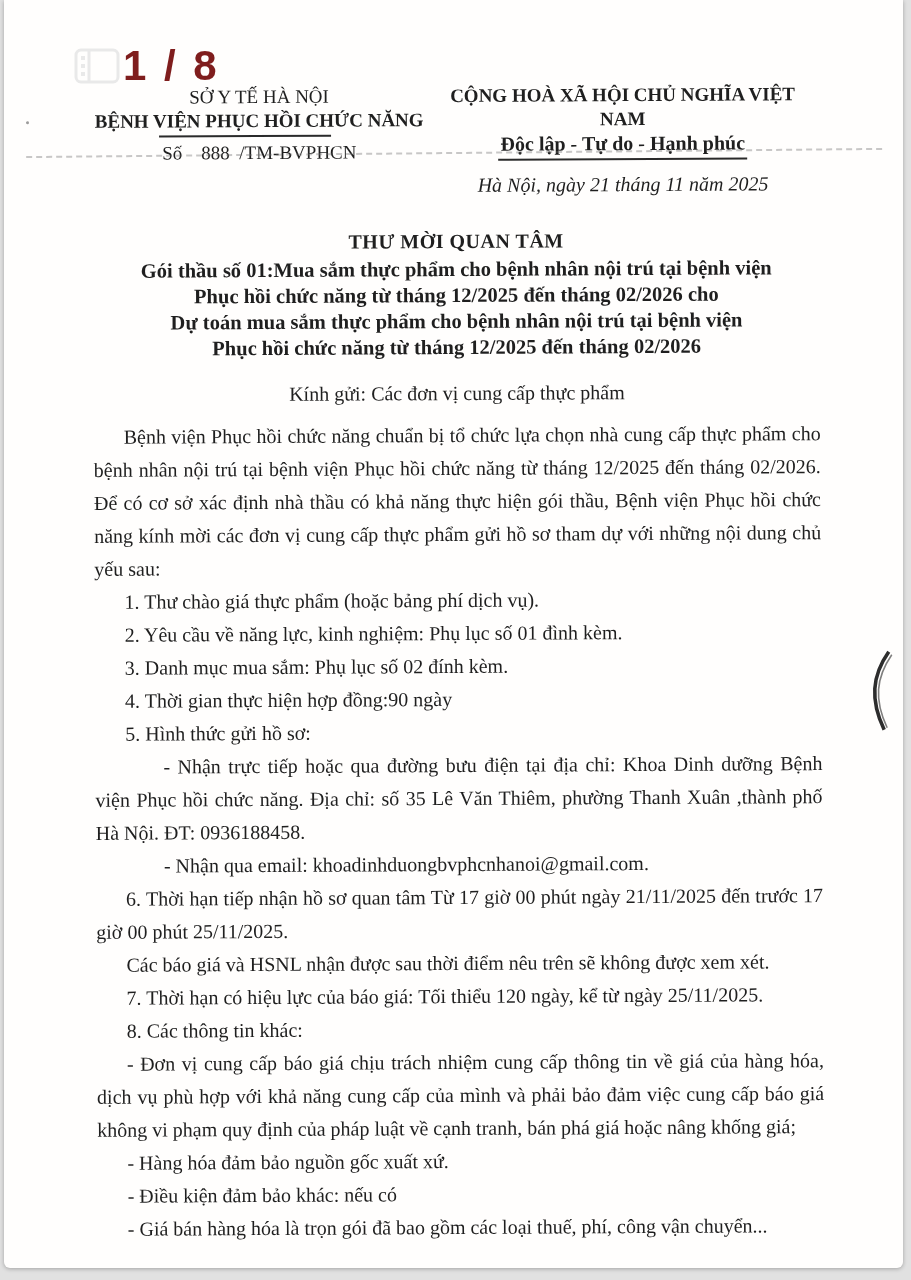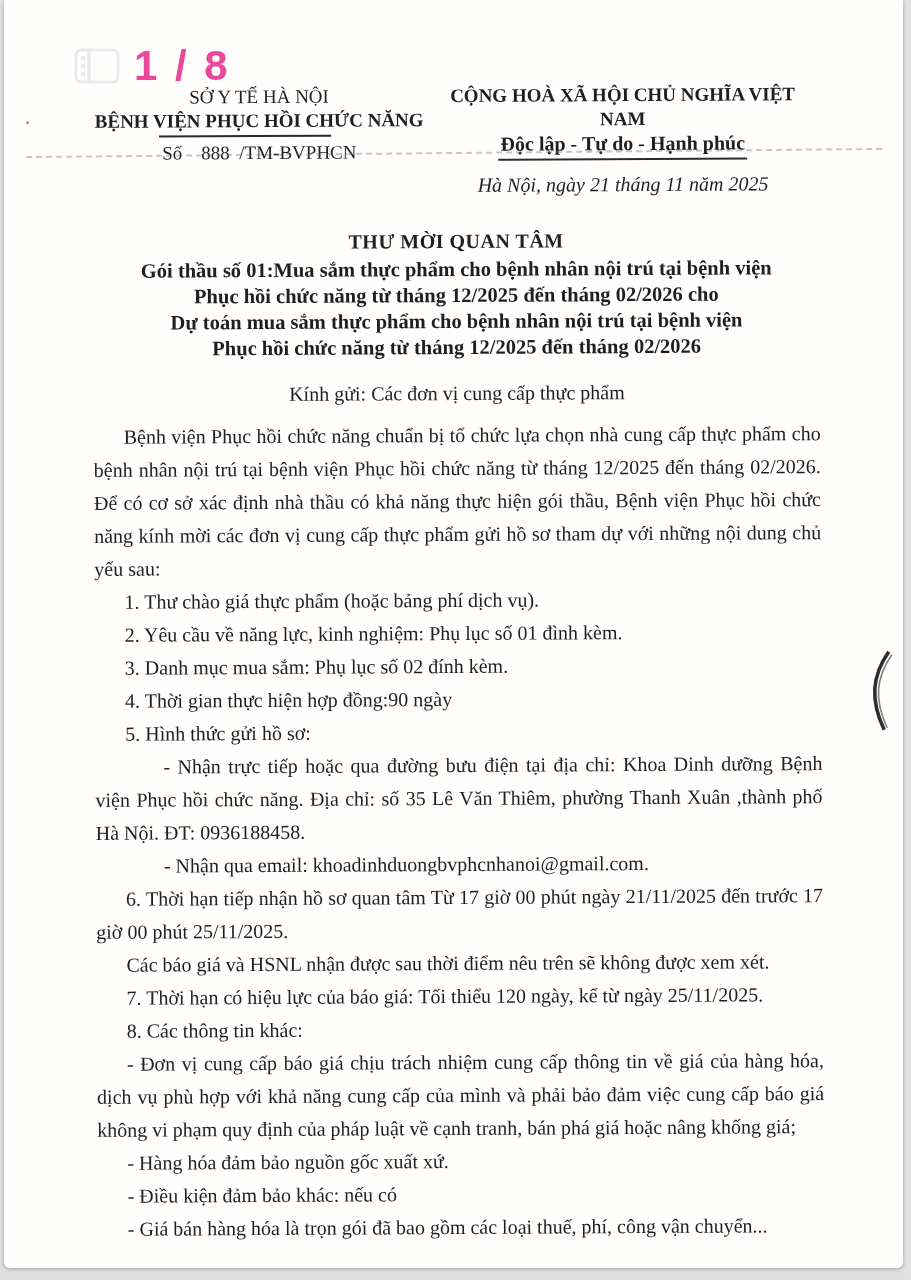--- a/index.html
+++ b/index.html
@@ -15,22 +15,22 @@
     position:absolute;
     left:4px; right:8px; top:0; bottom:12px;
     background:#fffefd;
     border-radius:0 0 6px 6px;
     box-shadow:0 1px 4px rgba(0,0,0,.28);
     overflow:hidden;
   }
   
   .page-indicator{
     position:absolute; left:70px; top:42px;
-    display:flex; align-items:center; gap:14px;
-    color:#ec4899;
+    display:flex; align-items:center; gap:3px;
+    color:#7f1d1d;
     font-family:"Liberation Sans","DejaVu Sans",sans-serif;
     font-size:42px; font-weight:700; letter-spacing:3px;
     user-select:none;
     justify-content:flex-end;
   }
   .page-indicator svg{display:block;}
   
   .doc{
     position:absolute; inset:0;
     padding:0 82px 0 90px;

